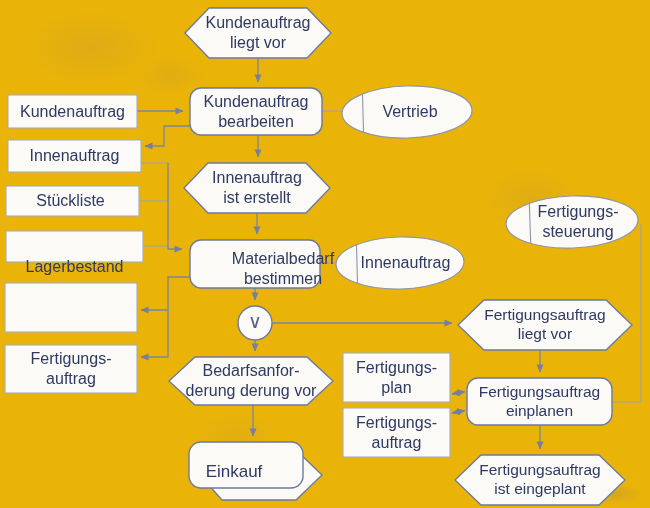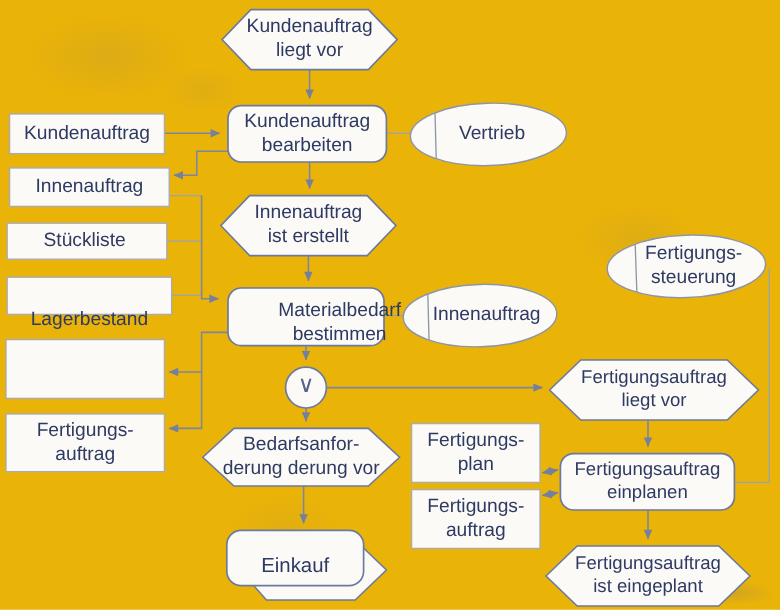--- a/index.html
+++ b/index.html
@@ -122,21 +122,21 @@
   <div class="lbl" style="left:184px;top:163px;width:146px;height:50px;">Innenauftrag
 ist erstellt</div>
   <div class="lbl" style="left:190px;top:236px;width:130px;height:66px;margin-left:28px;">Materialbedarf
 bestimmen</div>
   <div class="lbl" style="left:358px;top:241px;width:95px;height:44px;">Innenauftrag</div>
   <div class="lbl or" style="left:238px;top:305px;width:34px;height:34px;">∨</div>
   <div class="lbl" style="left:5px;top:345px;width:132px;height:48px;">Fertigungs-
 auftrag</div>
   <div class="lbl" style="left:169px;top:357px;width:164px;height:48px;">Bedarfsanfor-
 derung derung vor</div>
-  <div class="lbl big" style="left:189px;top:442px;width:114px;height:61px;">Einkauf</div>
+  <div class="lbl big" style="left:177px;top:442px;width:114px;height:61px;">Einkauf</div>
   <div class="lbl" style="left:528px;top:197px;width:100px;height:50px;">Fertigungs-
 steuerung</div>
   <div class="lbl small" style="left:458px;top:300px;width:174px;height:50px;">Fertigungsauftrag
 liegt vor</div>
   <div class="lbl" style="left:343px;top:353px;width:107px;height:49px;">Fertigungs-
 plan</div>
   <div class="lbl" style="left:343px;top:408px;width:107px;height:49px;">Fertigungs-
 auftrag</div>
   <div class="lbl small" style="left:467px;top:378px;width:145px;height:47px;">Fertigungsauftrag
 einplanen</div>

